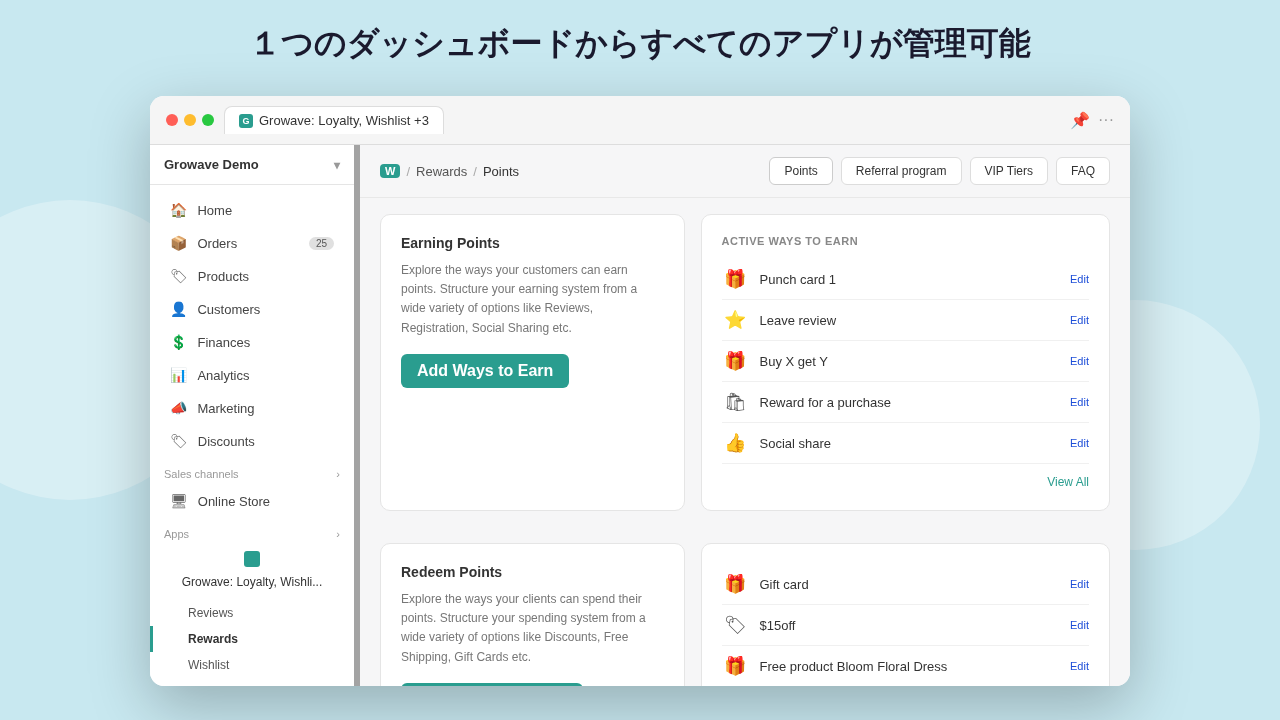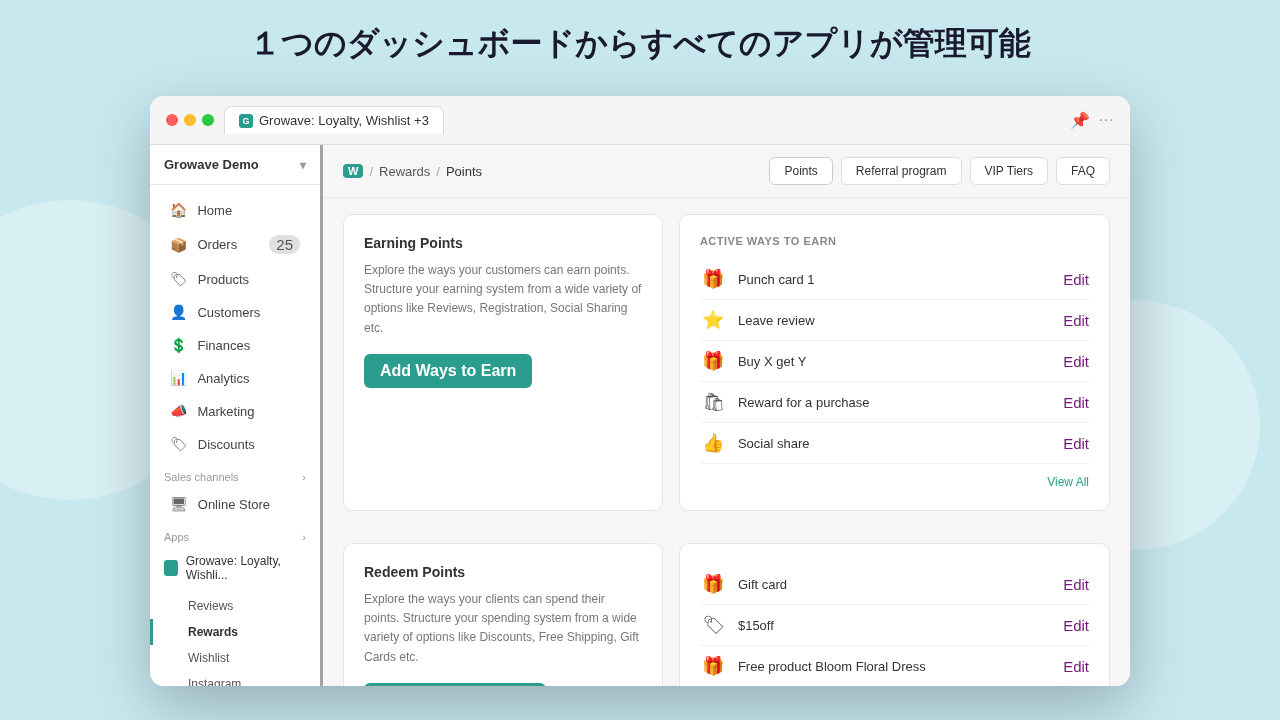--- a/index.html
+++ b/index.html
@@ -106,23 +106,23 @@
 
     
     .app-body {
       display: flex;
       flex: 1;
       overflow: hidden;
     }
 
     
     .sidebar {
-      width: 173px;
+      width: 210px;
       background: #fff;
-      border-right: 3px solid #a3a3a3;
+      border-right: 6px solid #a3a3a3;
       display: flex;
       flex-direction: column;
       overflow-y: auto;
       flex-shrink: 0;
     }
 
     .store-selector {
       display: flex;
       align-items: center;
       justify-content: space-between;
@@ -152,21 +152,21 @@
       border-radius: 6px;
       margin: 1px 6px;
       position: relative;
     }
     .nav-icon { font-size: 14px; color: #666; }
     .nav-badge {
       margin-left: auto;
       background: #e0e0e0;
       border-radius: 10px;
       padding: 1px 7px;
-      font-size: 15px;
+      font-size: 10px;
       color: #555;
     }
 
     .sidebar-section-label {
       font-size: 11px;
       color: #999;
       padding: 10px 14px 4px;
       font-weight: 500;
       display: flex;
       align-items: center;
@@ -178,20 +178,21 @@
       padding: 4px 0;
     }
     .app-main-item {
       display: flex;
       align-items: center;
       gap: 8px;
       padding: 7px 14px;
       font-size: 12px;
       color: #333;
       cursor: pointer;
+      flex-direction: column;
     }
     .app-icon-box {
       width: 16px; height: 16px;
       background: #2a9d8f;
       border-radius: 3px;
     }
 
     .sub-nav-item {
       padding: 6px 14px 6px 38px;
       font-size: 12px;
@@ -324,22 +325,22 @@
       width: 28px;
       text-align: center;
       color: #555;
     }
     .earn-name {
       flex: 1;
       font-size: 13px;
       color: #333;
     }
     .edit-link {
-      font-size: 15px;
-      color: #701a75;
+      font-size: 11px;
+      color: #1d4ed8;
       cursor: pointer;
       text-decoration: none;
     }
 
     .view-all-row {
       text-align: right;
       padding-top: 8px;
     }
     .view-all-link {
       font-size: 12px;

